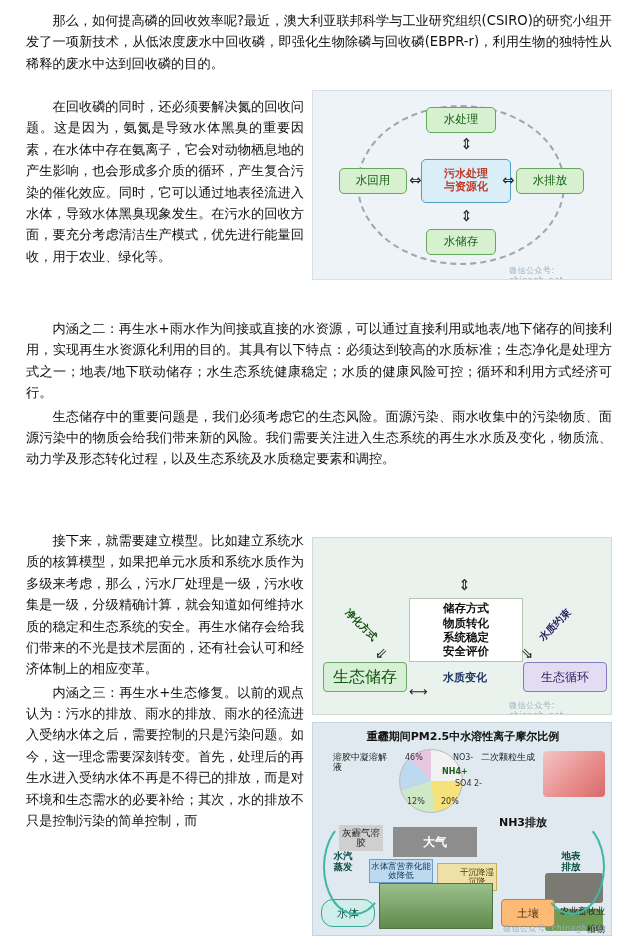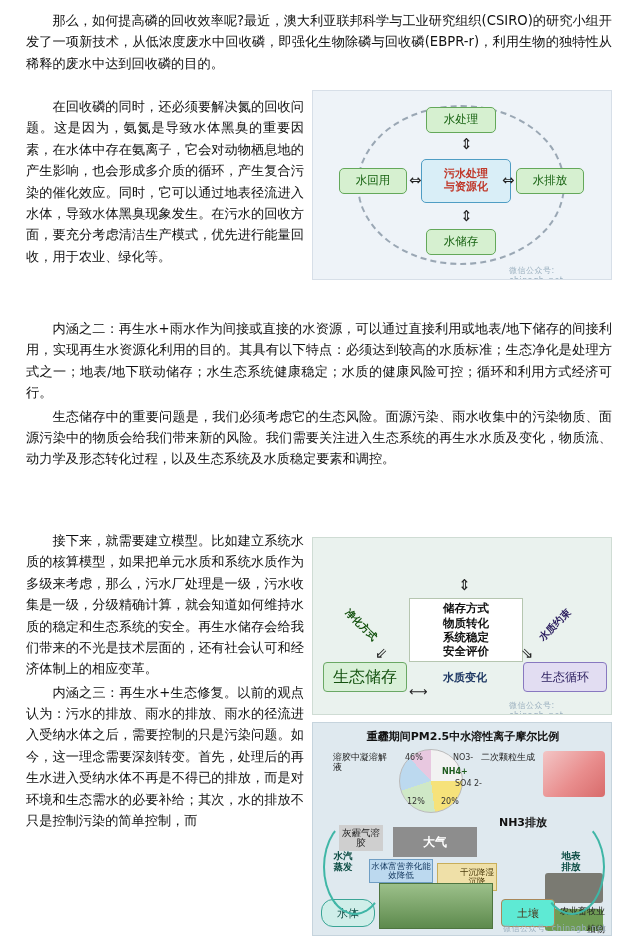--- a/index.html
+++ b/index.html
@@ -277,21 +277,21 @@
     border: 1.5px solid #3aa596;
     border-radius: 12px;
     color: #0b4b43;
     font-size: 11px;
     display: flex; align-items: center; justify-content: center;
   }
   .f3-soil {
     position: absolute;
     left: 188px; top: 176px;
     width: 52px; height: 26px;
-    background: #5eead4;
+    background: #fdba74;
     border: 1.5px solid #a9885a;
     border-radius: 4px;
     color: #4a351a;
     font-size: 11px;
     display: flex; align-items: center; justify-content: center;
   }
   .f3-field {
     position: absolute;
     left: 66px; top: 160px;
     width: 112px; height: 44px;

